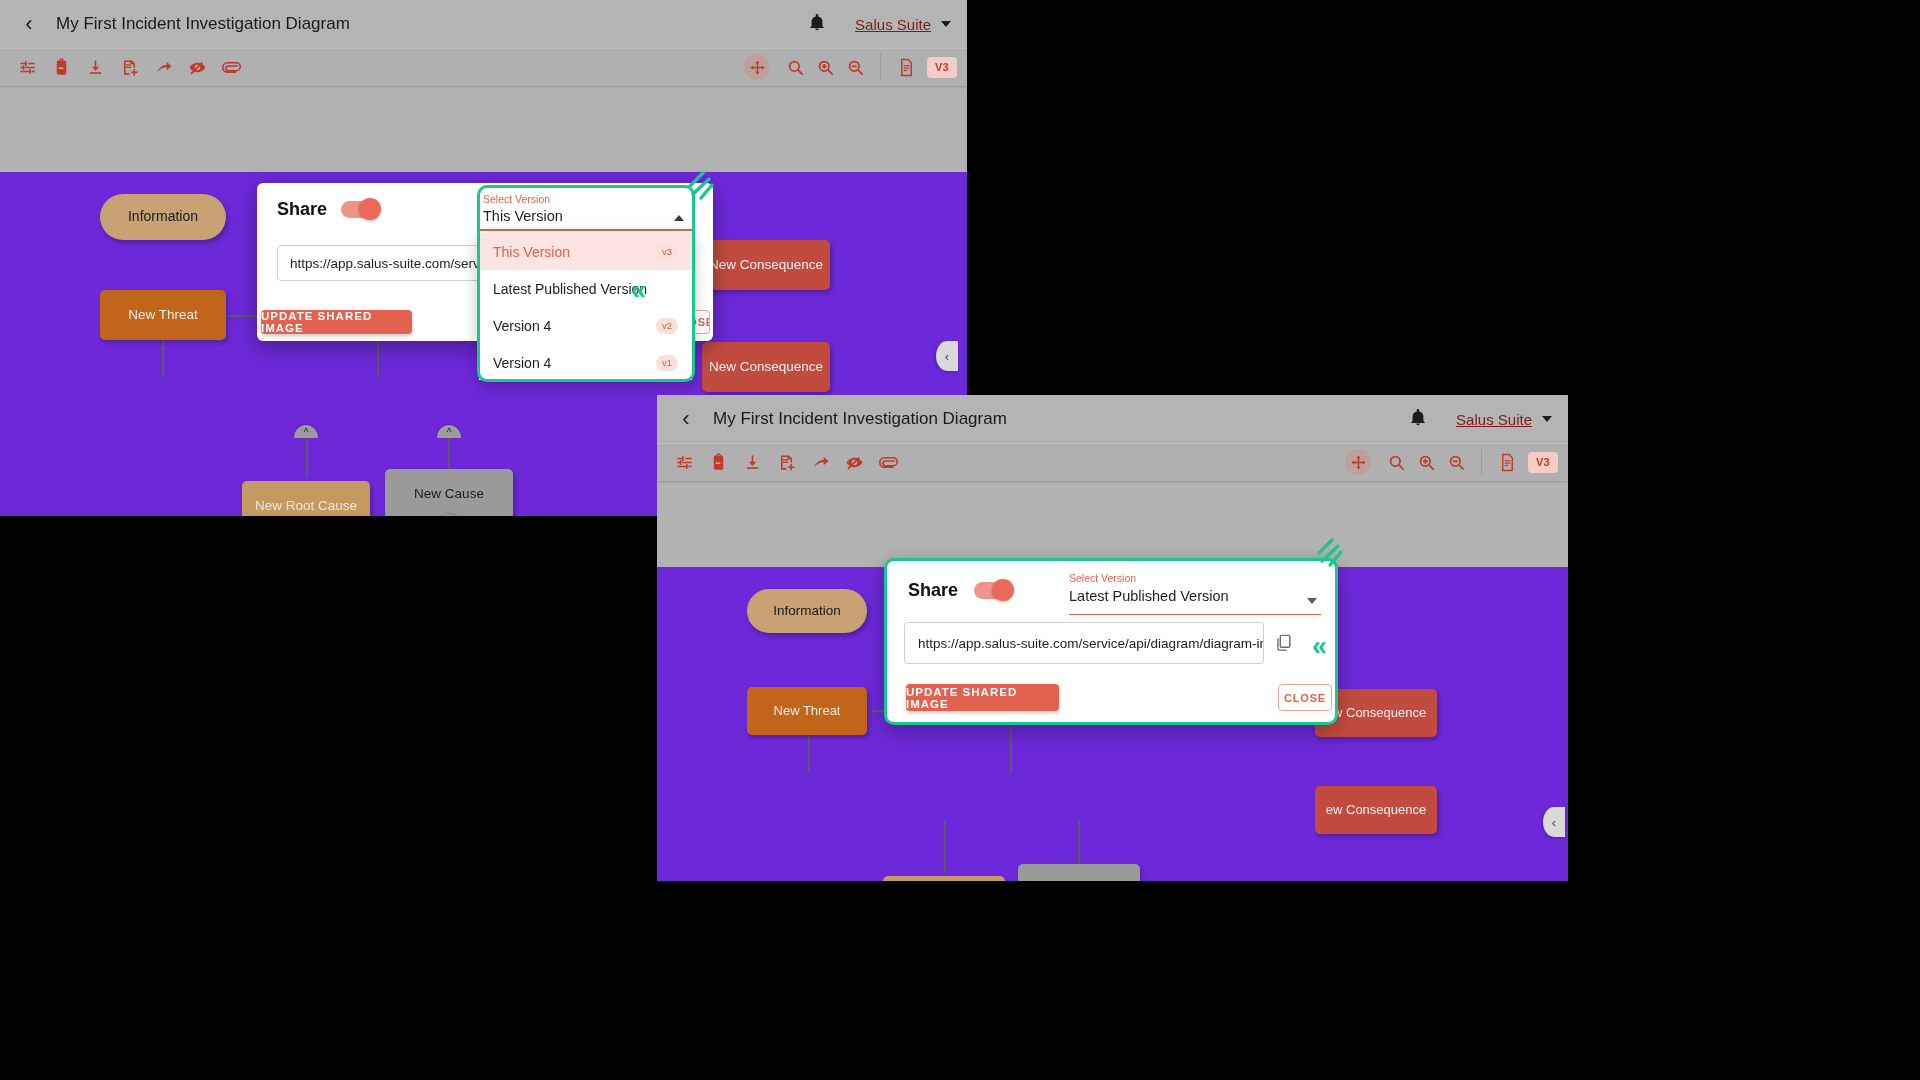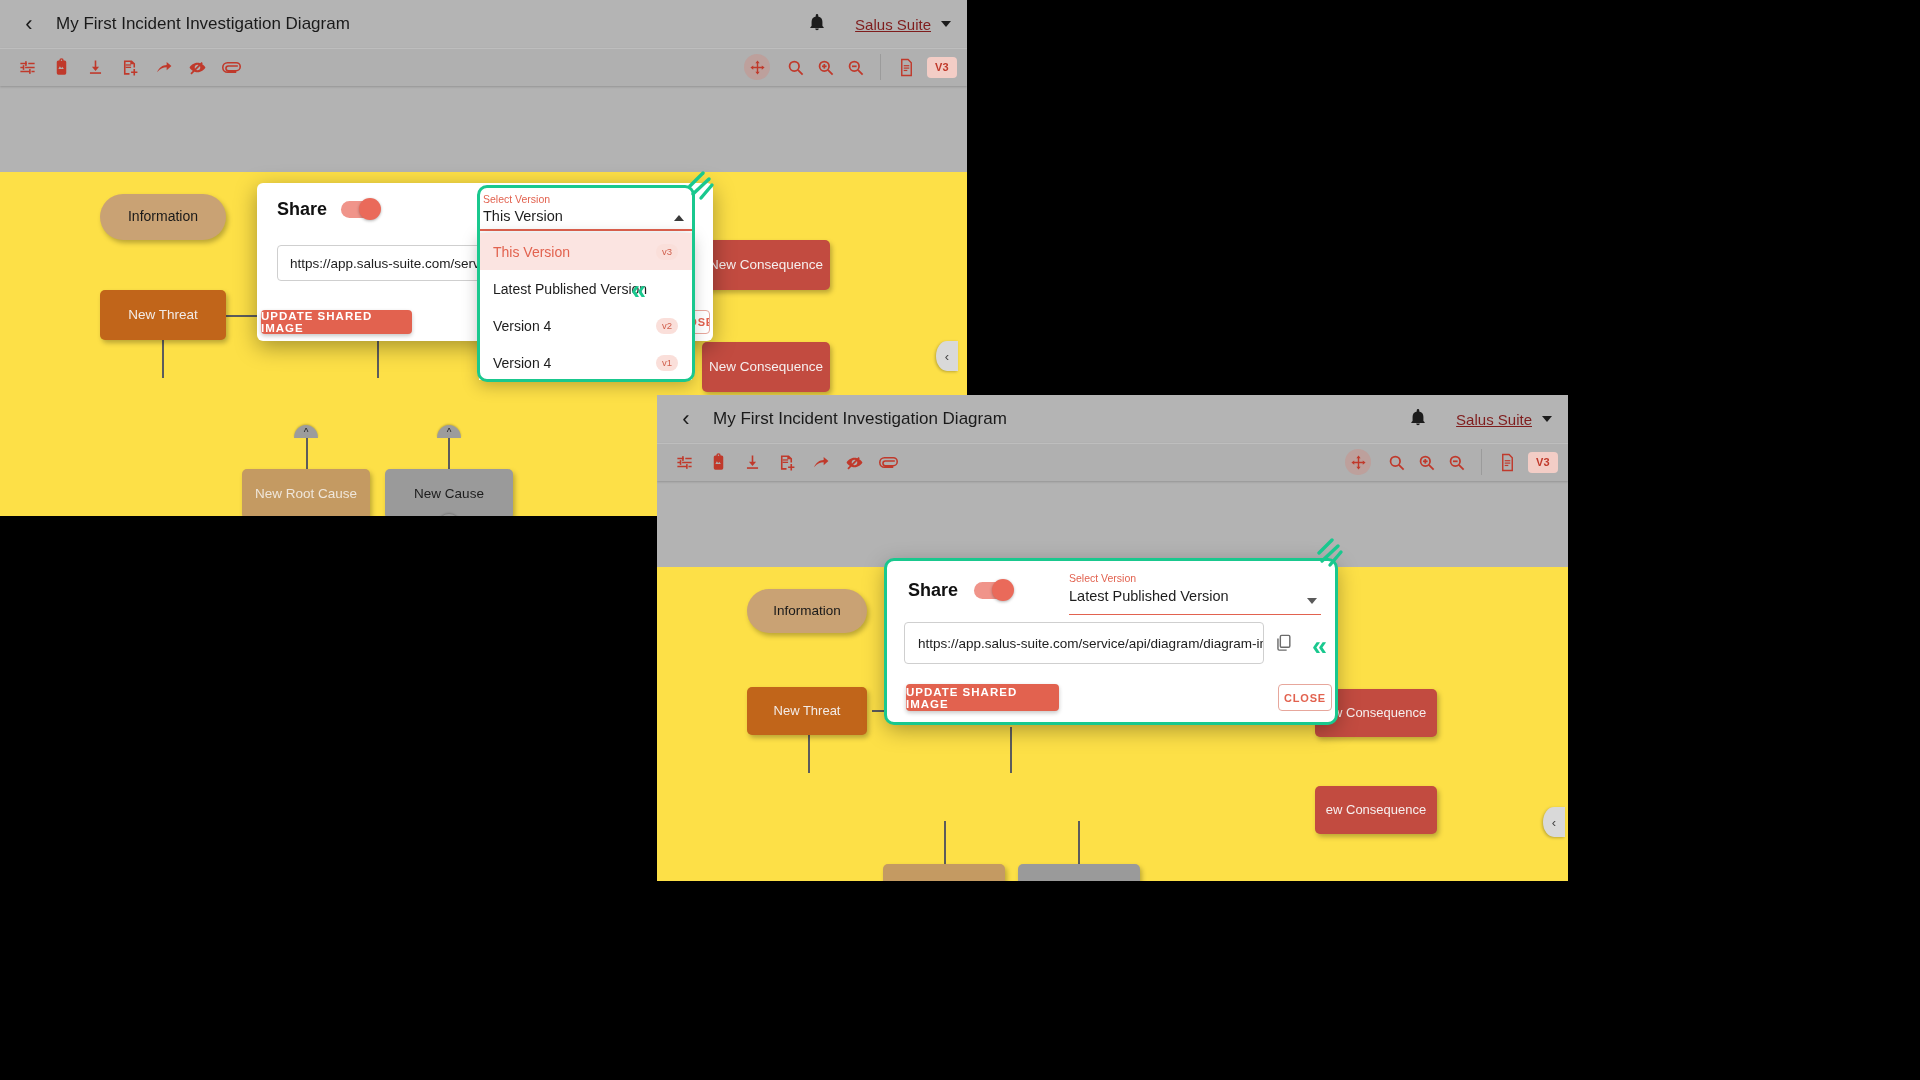--- a/index.html
+++ b/index.html
@@ -42,30 +42,30 @@
   .tbar-right { margin-left: auto; display: flex; align-items: center; }
   .tsep { background: #9b9b9b; }
   .vbadge {
     background: #f3cdc6; color: #c0392b; border-radius: 4px;
     display: flex; align-items: center; justify-content: center;
     font-weight: 700; letter-spacing: .3px;
   }
   .round-tool { border-radius: 50%; background: rgba(224,120,103,0.28); }
 
   
-  .canvas { position: relative; background: #fde047; overflow: hidden; }
+  .canvas { position: relative; background: #6d28d9; overflow: hidden; }
   .node {
     position: absolute; display: flex; align-items: center; justify-content: center;
     color: #fff; text-align: center; box-shadow: 2px 3px 5px rgba(0,0,0,0.26);
     line-height: 1.1;
   }
   .node.info { background: #c9a274; border-radius: 999px; color: #191919; }
   .node.threat { background: #c1651a; border-radius: 5px; color: #f2ece8; }
   .node.conseq { background: #c24b40; border-radius: 5px; color: #f6efee; }
-  .node.rootcause { background: #c49a62; border-radius: 5px; color: #efe6da; }
+  .node.rootcause { background: #c49a62; border-radius: 5px; color: #efe6da; margin-top: 12px; }
   .node.cause { background: #9a9a9a; border-radius: 5px; color: #1d1d1d; }
   .edge { position: absolute; background: #5c5c5c; }
   .collapse-chip {
     position: absolute; background: #9c9c9c; border-radius: 50% 50% 0 0 / 100% 100% 0 0;
     display: flex; align-items: flex-end; justify-content: center;
     color: #1d1d1d; box-shadow: 0 -1px 2px rgba(0,0,0,0.2);
   }
   .side-handle {
     position: absolute; background: #d9d9d9; border-radius: 50% 0 0 50%;
     display: flex; align-items: center; justify-content: center; color: #444;

